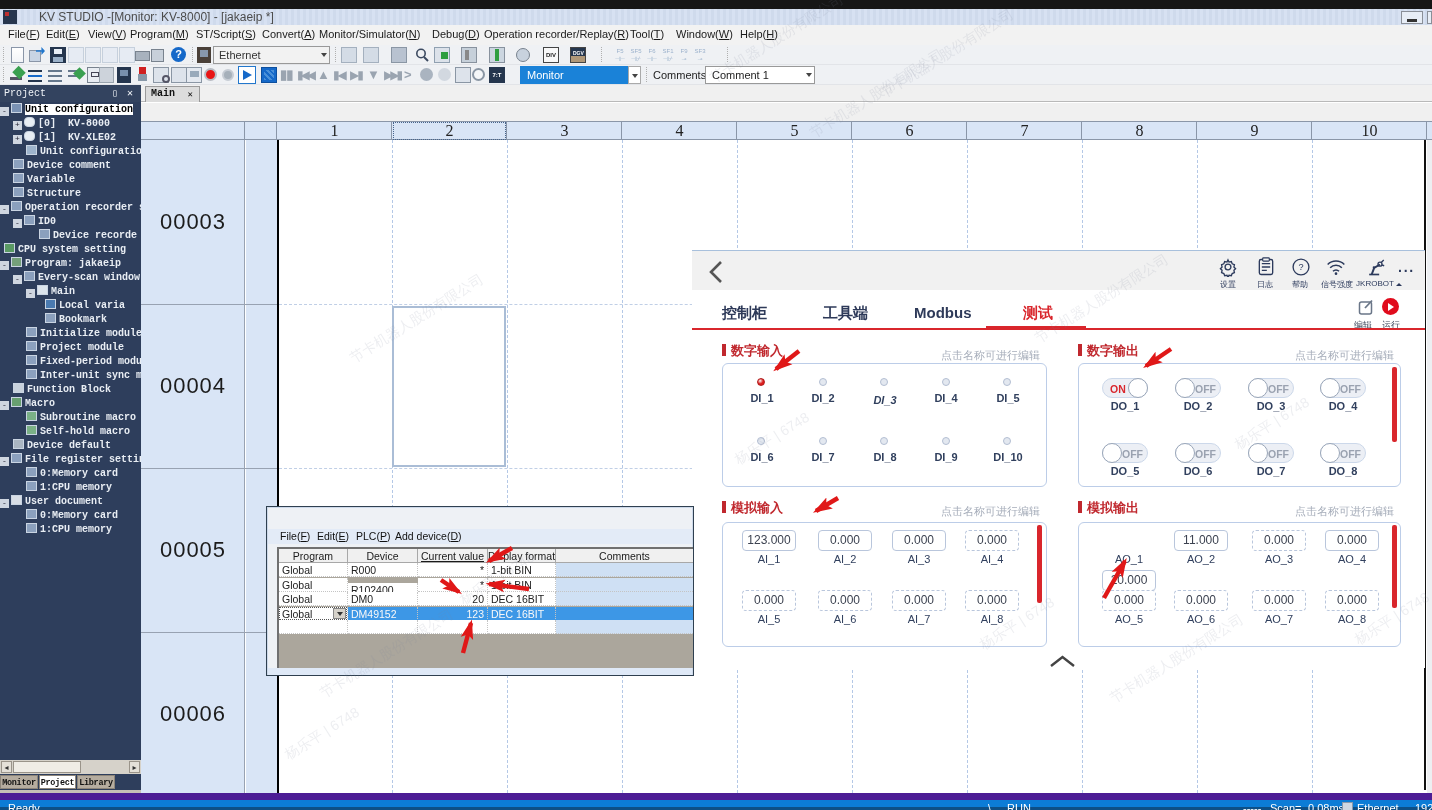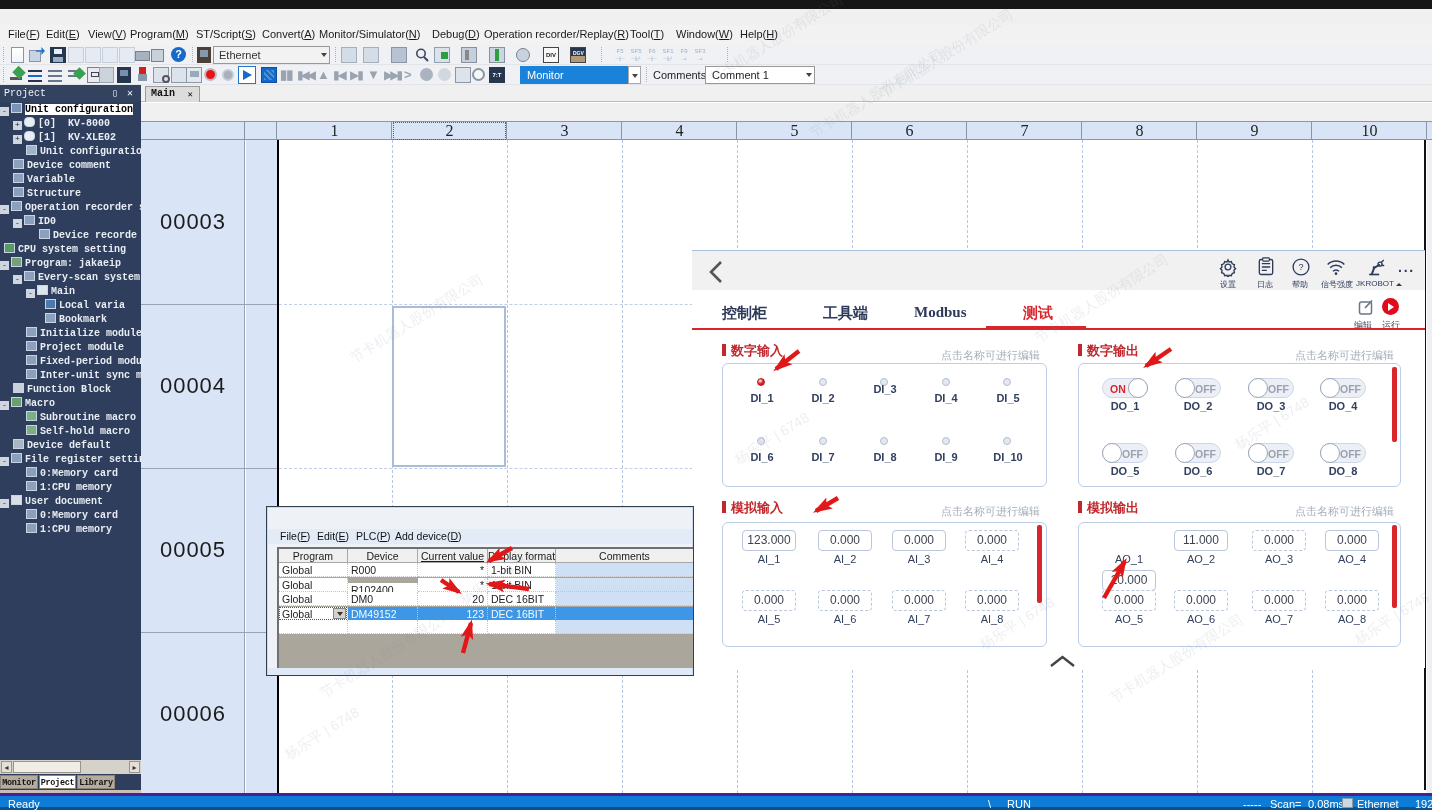--- a/index.html
+++ b/index.html
@@ -44,21 +44,21 @@
 #rowcol2 { position:absolute; left:105px; top:0; width:31px; height:653px; background:#d9e5f6; }
 .rnum { position:absolute; left:0; width:104px; text-align:center; font-size:22px; color:#1c1c1c; letter-spacing:1px; }
 .rline { position:absolute; left:0; width:136px; height:1px; background:#98a2b2; }
 .dashv { position:absolute; top:0; width:1px; height:653px; border-left:1px dashed #b4c8e6; }
 .dashh { position:absolute; left:138px; height:1px; border-top:1px dashed #c0cfe6; }
 #railL { position:absolute; left:136px; top:0; width:2px; height:653px; background:#000; }
 #railR { position:absolute; left:1283px; top:0; width:2px; height:650px; background:#111; }
 #selbox { position:absolute; left:251px; top:166px; width:114px; height:161px; border:2px solid #aabdd6; }
 #hd2sel { position:absolute; left:252px; top:0; width:113px; height:18px; border:1px dotted #46648c; }
 
-#statusbar { left:0; top:793px; width:1432px; height:14px; background:#0c7cd6; color:#fff; font-size:11px; border-top:3px solid #4c1d95; }
+#statusbar { left:0; top:793px; width:1432px; height:14px; background:#0c7cd6; color:#fff; font-size:11px; border-top:7px solid #4c1d95; }
 #statusdark { left:0; top:807px; width:1432px; height:3px; background:#0d4f86; }
 #statusbar span { position:absolute; top:2px; }
 
 #dlg { left:266px; top:506px; width:428px; height:170px; background:#eef1f5; border:1px solid #2f4050; box-shadow: inset 0 0 0 1px #cdd9ea; }
 #dlgTitle { position:absolute; left:1px; top:1px; width:424px; height:20px; background:#a9b3bf; }
 #dlgTitle .dtext { position:absolute; left:24px; top:5px; font-size:11px; color:#101820; }
 #dlgTitle .dicon { position:absolute; left:8px; top:4px; width:12px; height:12px; background:#b8bec6; }
 #dlgTitle .dicon::after { content:""; position:absolute; left:1px; top:1px; width:9px; height:6px; background:#4ca64c; transform:rotate(-45deg); }
 .dbtn { position:absolute; top:3px; width:23px; height:14px; background:#dfe5ec; border:1px solid #707880; }
 #dlgMenu { position:absolute; left:1px; top:22px; width:424px; height:15px; background:#e3ebf7; font-size:10.5px; color:#111; }
@@ -95,20 +95,28 @@
 .redbar { position:absolute; width:5px; background:#d9262c; border-radius:2px; }
 .nfield { position:absolute; width:54px; height:21px; border:1px solid #b9c6dc; border-radius:4px; background:#fff; font-size:12px; color:#3c4250; text-align:center; line-height:19px; }
 .nfield.dot { border:1px dashed #b9c6dc; }
 .wm { position:absolute; font-size:14px; color:rgba(125,135,155,0.14); white-space:nowrap; transform:rotate(-32deg); }
 svg.arrowsvg { position:absolute; left:0; top:0; width:1432px; height:810px; pointer-events:none; }
 </style>
 </head>
 <body>
 <div id="stage">
 <div class="abs" id="topblack"></div>
+<div class="abs" id="titlebar">
+  <div class="ticon"></div>
+  <div class="ttext">KV STUDIO -[Monitor: KV-8000] - [jakaeip *]</div>
+  <div class="tbtn" style="left:1401px;">
+        <div style="margin:7px auto 0;width:10px;height:3px;background:#333;"></div>
+      </div>
+  <div class="tbtn" style="left:1427px;width:5px;"></div>
+</div>
 <div class="abs" id="menubar">
   <span style="left:8px;">File(<u>F</u>)</span>
   <span style="left:46px;">Edit(<u>E</u>)</span>
   <span style="left:88px;">View(<u>V</u>)</span>
   <span style="left:130px;">Program(<u>M</u>)</span>
   <span style="left:196px;">ST/Script(<u>S</u>)</span>
   <span style="left:262px;">Convert(<u>A</u>)</span>
   <span style="left:319px;">Monitor/Simulator(<u>N</u>)</span>
   <span style="left:432px;">Debug(<u>D</u>)</span>
   <span style="left:484px;">Operation recorder/Replay(<u>R</u>)</span>
@@ -270,21 +278,21 @@
     <div class="trow" style="padding-left:13px;"><span class="exp">+</span><span class="tic" style="background:#e8eef4;border-radius:4px;"></span><span>[1]&nbsp;&nbsp;KV-XLE02</span></div>
     <div class="trow" style="padding-left:26px;"><span class="tic" style="background:#9eb4cc;"></span><span>Unit configuratio</span></div>
     <div class="trow" style="padding-left:13px;"><span class="tic"></span><span>Device comment</span></div>
     <div class="trow" style="padding-left:13px;"><span class="tic"></span><span>Variable</span></div>
     <div class="trow" style="padding-left:13px;"><span class="tic"></span><span>Structure</span></div>
     <div class="trow"><span class="exp">-</span><span class="tic"></span><span>Operation recorder s</span></div>
     <div class="trow" style="padding-left:13px;"><span class="exp">-</span><span class="tic"></span><span>ID0</span></div>
     <div class="trow" style="padding-left:39px;"><span class="tic"></span><span>Device recorde</span></div>
     <div class="trow" style="padding-left:4px;"><span class="tic" style="background:#5a9a64;"></span><span>CPU system setting</span></div>
     <div class="trow"><span class="exp">-</span><span class="tic" style="background:#74a07a;"></span><span>Program: jakaeip</span></div>
-    <div class="trow" style="padding-left:13px;"><span class="exp">-</span><span class="tic"></span><span>Every-scan system</span></div>
+    <div class="trow" style="padding-left:13px;"><span class="exp">-</span><span class="tic"></span><span>Every-scan window</span></div>
     <div class="trow" style="padding-left:26px;"><span class="exp">-</span><span class="tic" style="background:#dce4ec;"></span><span>Main</span></div>
     <div class="trow" style="padding-left:45px;"><span class="tic" style="background:#4a7ab0;"></span><span>Local varia</span></div>
     <div class="trow" style="padding-left:45px;"><span class="tic"></span><span>Bookmark</span></div>
     <div class="trow" style="padding-left:26px;"><span class="tic"></span><span>Initialize module</span></div>
     <div class="trow" style="padding-left:26px;"><span class="tic"></span><span>Project module</span></div>
     <div class="trow" style="padding-left:26px;"><span class="tic"></span><span>Fixed-period modu</span></div>
     <div class="trow" style="padding-left:26px;"><span class="tic"></span><span>Inter-unit sync m</span></div>
     <div class="trow" style="padding-left:13px;"><span class="tic" style="background:#c8d2dc;"></span><span>Function Block</span></div>
     <div class="trow"><span class="exp">-</span><span class="tic" style="background:#68a070;"></span><span>Macro</span></div>
     <div class="trow" style="padding-left:26px;"><span class="tic" style="background:#7ab086;"></span><span>Subroutine macro</span></div>
@@ -390,21 +398,21 @@
           <circle cx="18" cy="8.6" r="2.4" fill="none" stroke="#2c3a5c" stroke-width="1.6"></circle>
           <path d="M19.5 6.5 l3 -3 M20 9.5 l3 1" stroke="#2c3a5c" stroke-width="1.6" fill="none"></path>
           <circle cx="10.6" cy="12.6" r="1.4" fill="#2c3a5c"></circle>
         </svg>
     <div class="plabel" style="left:659px;width:56px;">JKROBOT<span style="display:inline-block;margin-left:2px;width:0;height:0;border-left:3px solid transparent;border-right:3px solid transparent;border-bottom:3px solid #2c3a5c;vertical-align:0px;"></span></div>
     <div style="position:absolute;left:706px;top:12px;color:#2c3a5c;font-size:14px;font-weight:bold;letter-spacing:1px;">···</div>
   </div>
   <div id="ptabsrow">
     <span class="ptab" style="left:30px;">控制柜</span>
     <span class="ptab" style="left:131px;">工具端</span>
-    <span class="ptab" style="left:222px;font-family:Liberation Serif, serif;">Modbus</span>
+    <span class="ptab" style="left:222px;">Modbus</span>
     <span class="ptab" style="left:331px;color:#d9262c;">测试</span>
     <svg style="position:absolute;left:666px;top:9px;" width="17" height="17" viewBox="0 0 17 17">
           <rect x="1.5" y="3" width="12" height="12" rx="2" fill="none" stroke="#6a7688" stroke-width="1.5"></rect>
           <path d="M7 9 L14 1.5" stroke="#6a7688" stroke-width="1.8"></path>
         </svg>
     <div style="position:absolute;left:690px;top:8px;width:17px;height:17px;border-radius:50%;background:#e00b1c;">
           <div style="margin:4.5px 0 0 6px;width:0;height:0;border-top:4px solid transparent;border-bottom:4px solid transparent;border-left:6px solid #fff;"></div>
         </div>
     <div style="position:absolute;left:662px;top:29px;font-size:9px;color:#404c60;">编辑</div>
     <div style="position:absolute;left:690px;top:29px;font-size:9px;color:#404c60;">运行</div>
@@ -414,21 +422,21 @@
   <div class="sect" style="left:30px;top:91px;text-align:center;">数字输入</div>
   <div class="hint" style="left:249px;top:97px;">点击名称可进行编辑</div>
   <div class="gbox" style="left:30px;top:112px;width:325px;height:124px;"></div>
   <div class="radio on" style="left:65px;top:127px;"></div>
   <div class="radio" style="left:127px;top:127px;"></div>
   <div class="radio" style="left:188px;top:127px;"></div>
   <div class="radio" style="left:250px;top:127px;"></div>
   <div class="radio" style="left:311px;top:127px;"></div>
   <div class="dio-lab" style="left:50px;top:141px;width:40px;">DI_1</div>
   <div class="dio-lab" style="left:111px;top:141px;width:40px;">DI_2</div>
-  <div class="dio-lab" style="left:173px;top:132px;width:40px;">DI_3</div>
+  <div class="dio-lab" style="left:173px;top:143px;width:40px;font-style:italic;">DI_3</div>
   <div class="dio-lab" style="left:234px;top:141px;width:40px;">DI_4</div>
   <div class="dio-lab" style="left:296px;top:141px;width:40px;">DI_5</div>
   <div class="radio" style="left:65px;top:186px;"></div>
   <div class="radio" style="left:127px;top:186px;"></div>
   <div class="radio" style="left:188px;top:186px;"></div>
   <div class="radio" style="left:250px;top:186px;"></div>
   <div class="radio" style="left:311px;top:186px;"></div>
   <div class="dio-lab" style="left:50px;top:200px;width:40px;">DI_6</div>
   <div class="dio-lab" style="left:111px;top:200px;width:40px;">DI_7</div>
   <div class="dio-lab" style="left:173px;top:200px;width:40px;">DI_8</div>

